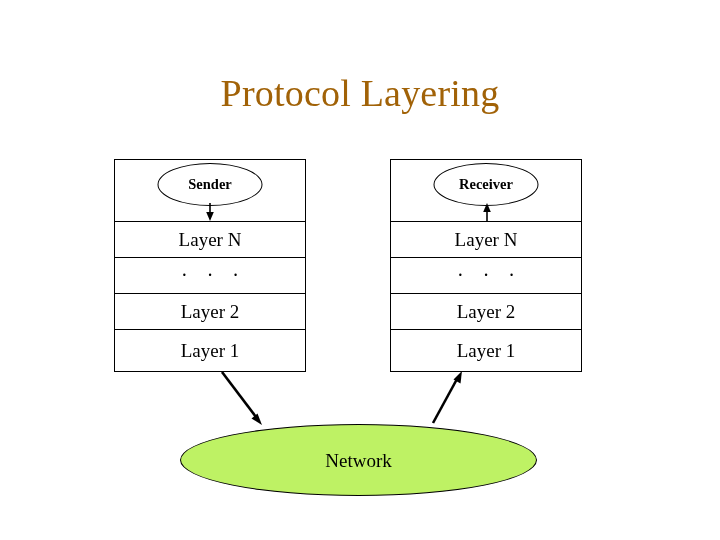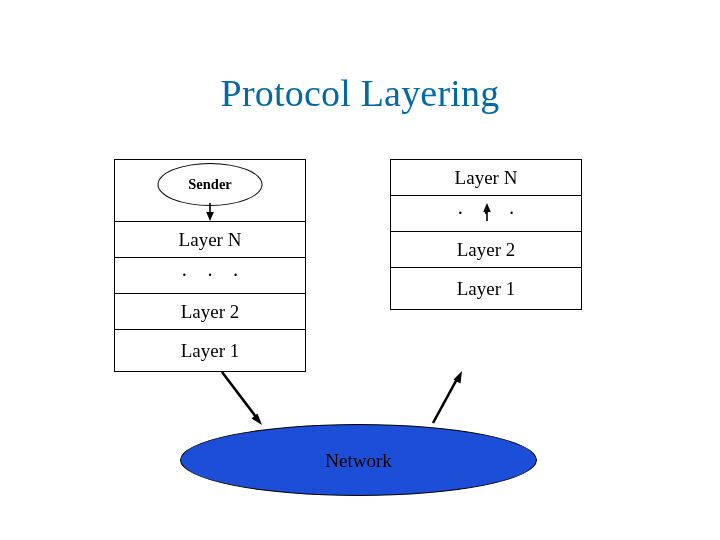--- a/index.html
+++ b/index.html
@@ -24,21 +24,21 @@
   #slide-title {
     position: absolute;
     left: 0;
     top: 70px;
     width: 720px;
     text-align: center;
     font-size: 38px;
     line-height: 46px;
     font-weight: normal;
     letter-spacing: 0.2px;
-    color: #0369a1;
+    color: #a16207;
   }
   .stack {
     position: absolute;
     top: 159px;
     width: 192px;
     border: 1.4px solid #000000;
     box-sizing: border-box;
     background: #ffffff;
   }
   #stack-sender { left: 114px; }
@@ -91,21 +91,21 @@
     font-weight: bold;
   }
   #network-ellipse {
     position: absolute;
     left: 180px;
     top: 424px;
     width: 355px;
     height: 70px;
     border: 1.1px solid #000000;
     border-radius: 50%;
-    background: #1d4ed8;
+    background: #bef264;
     display: flex;
     align-items: center;
     justify-content: center;
     font-size: 19px;
     line-height: 19px;
   }
   #arrow-layer {
     position: absolute;
     left: 0;
     top: 0;
@@ -143,20 +143,25 @@
     </div>
     <div class="stack-row row-layer">
       <span>Layer 2</span>
     </div>
     <div class="stack-row row-last">
       <span>Layer 1</span>
     </div>
   </div>
 
   <div class="stack" id="stack-receiver">
+    <div class="stack-row row-endpoint">
+      <div class="endpoint-bubble">
+        <span>Receiver</span>
+      </div>
+    </div>
     <div class="stack-row row-layer">
       <span>Layer N</span>
     </div>
     <div class="stack-row row-dots">
       <span>·  ·  ·</span>
     </div>
     <div class="stack-row row-layer">
       <span>Layer 2</span>
     </div>
     <div class="stack-row row-last">

